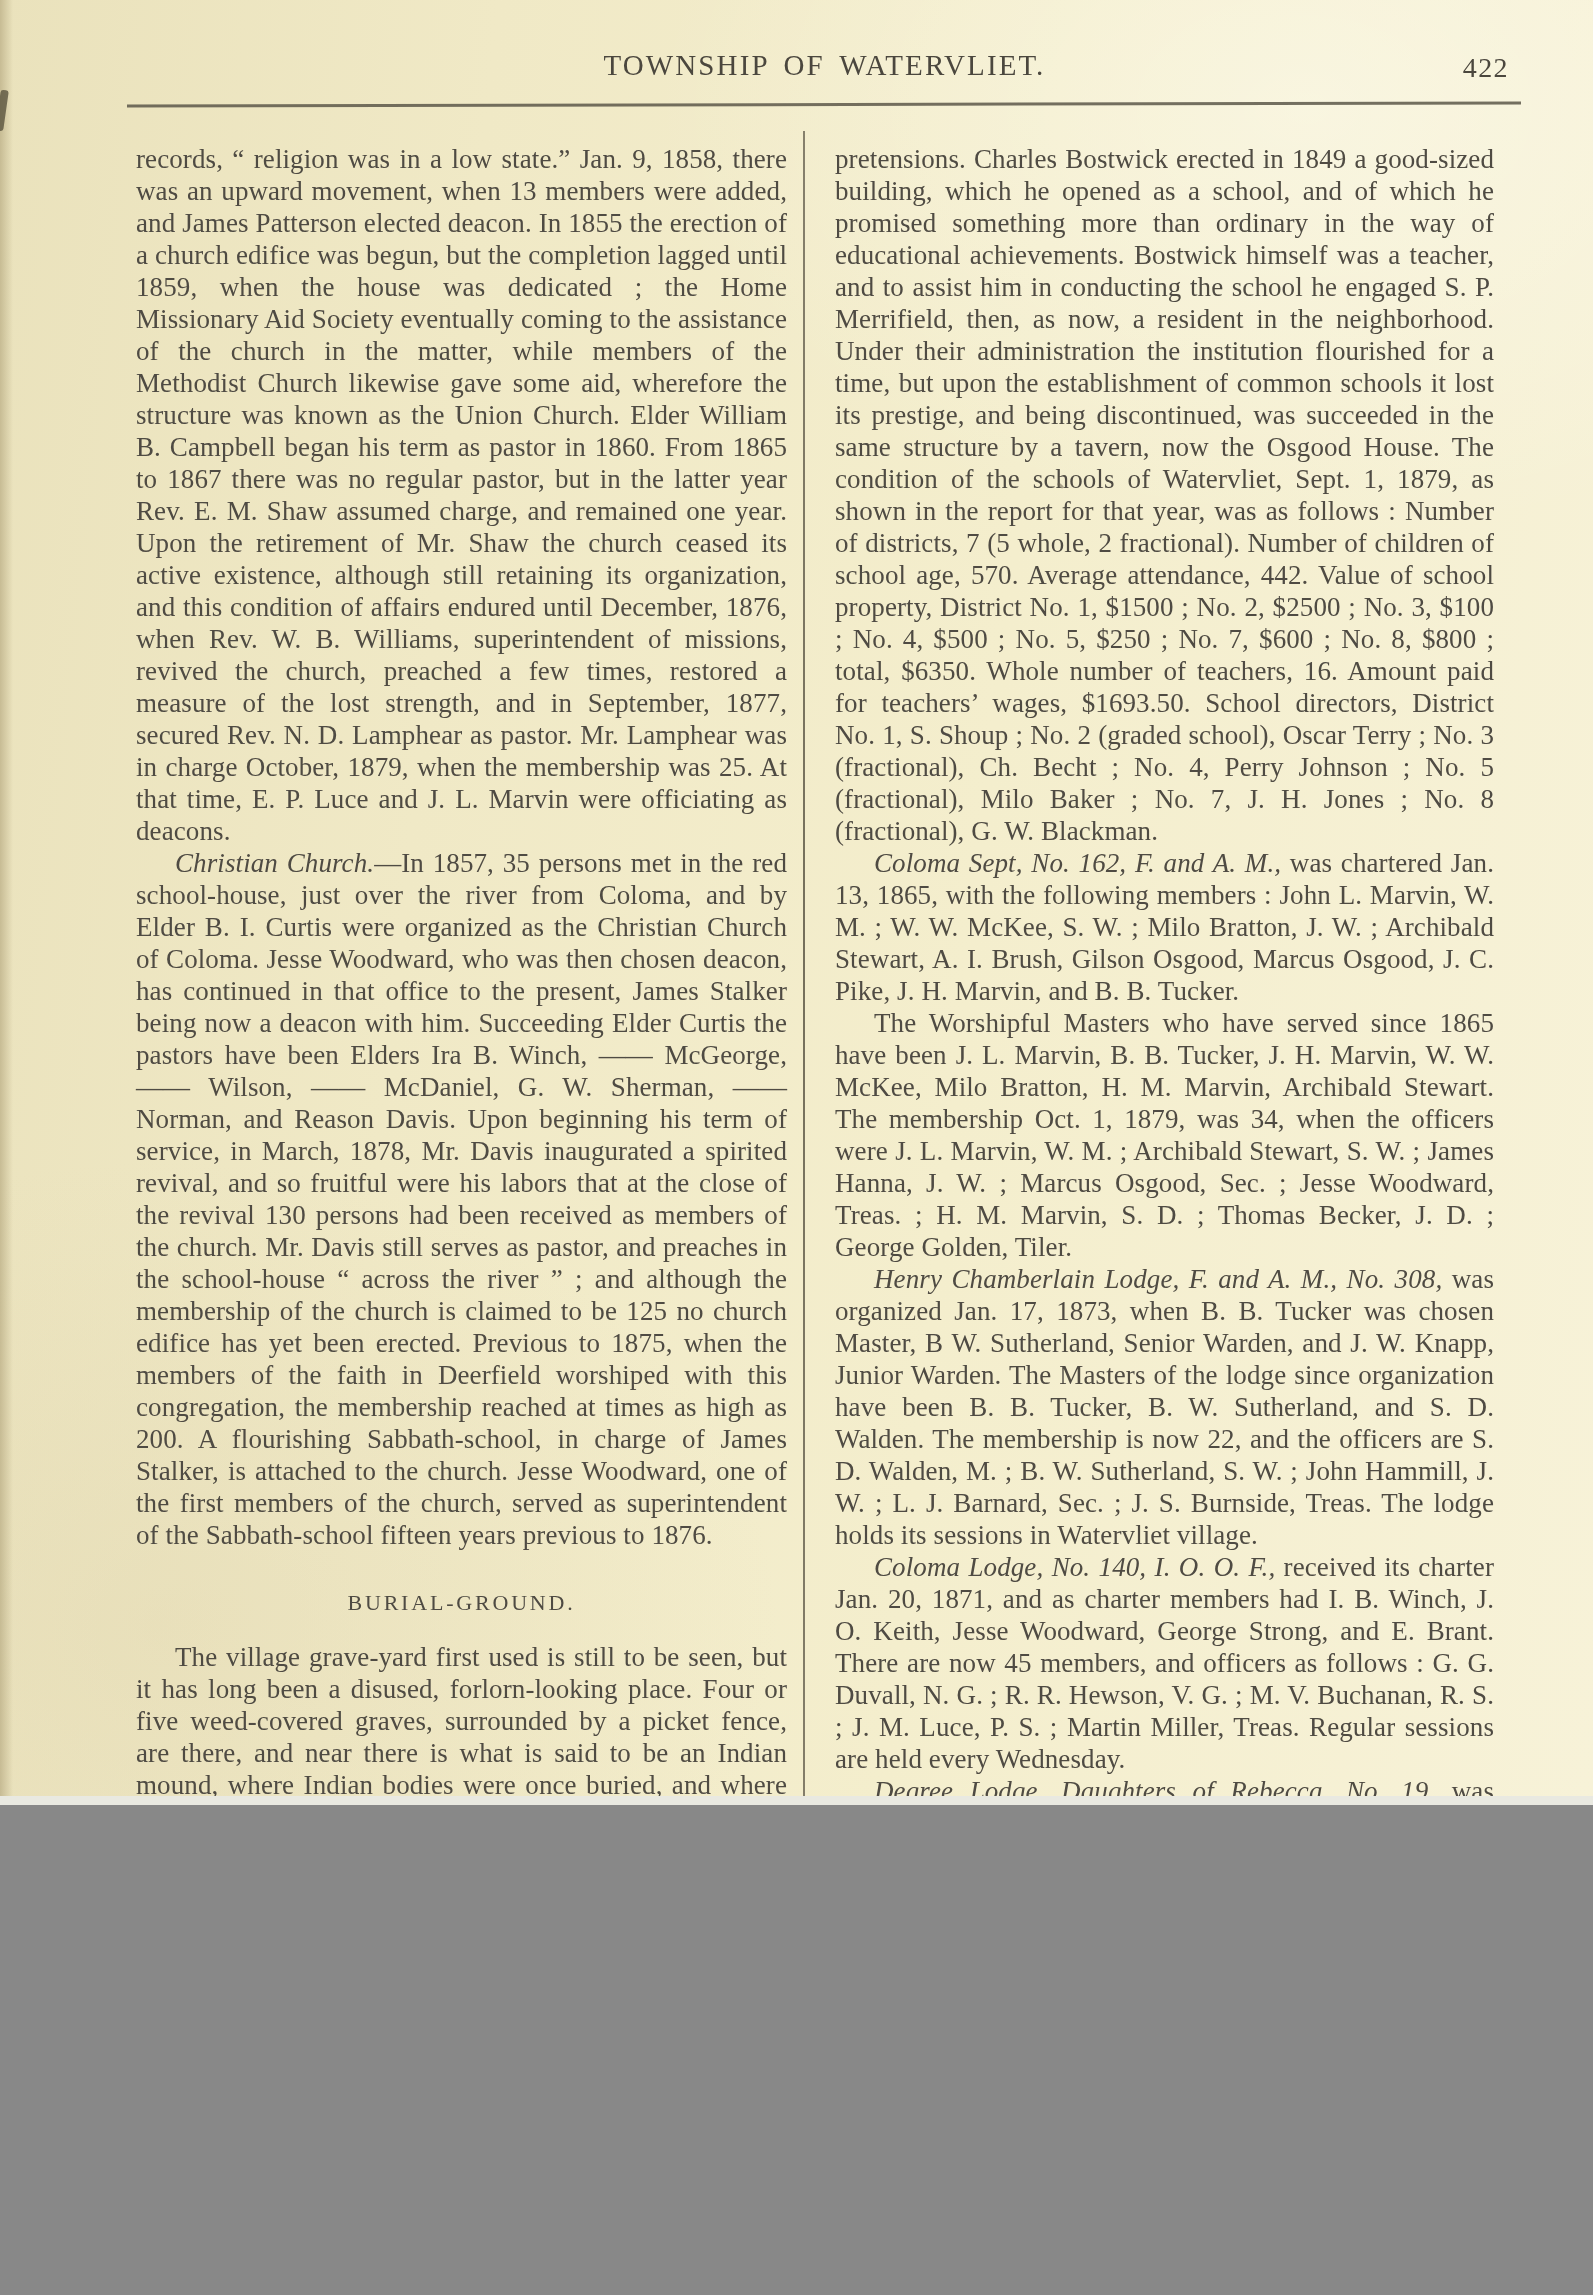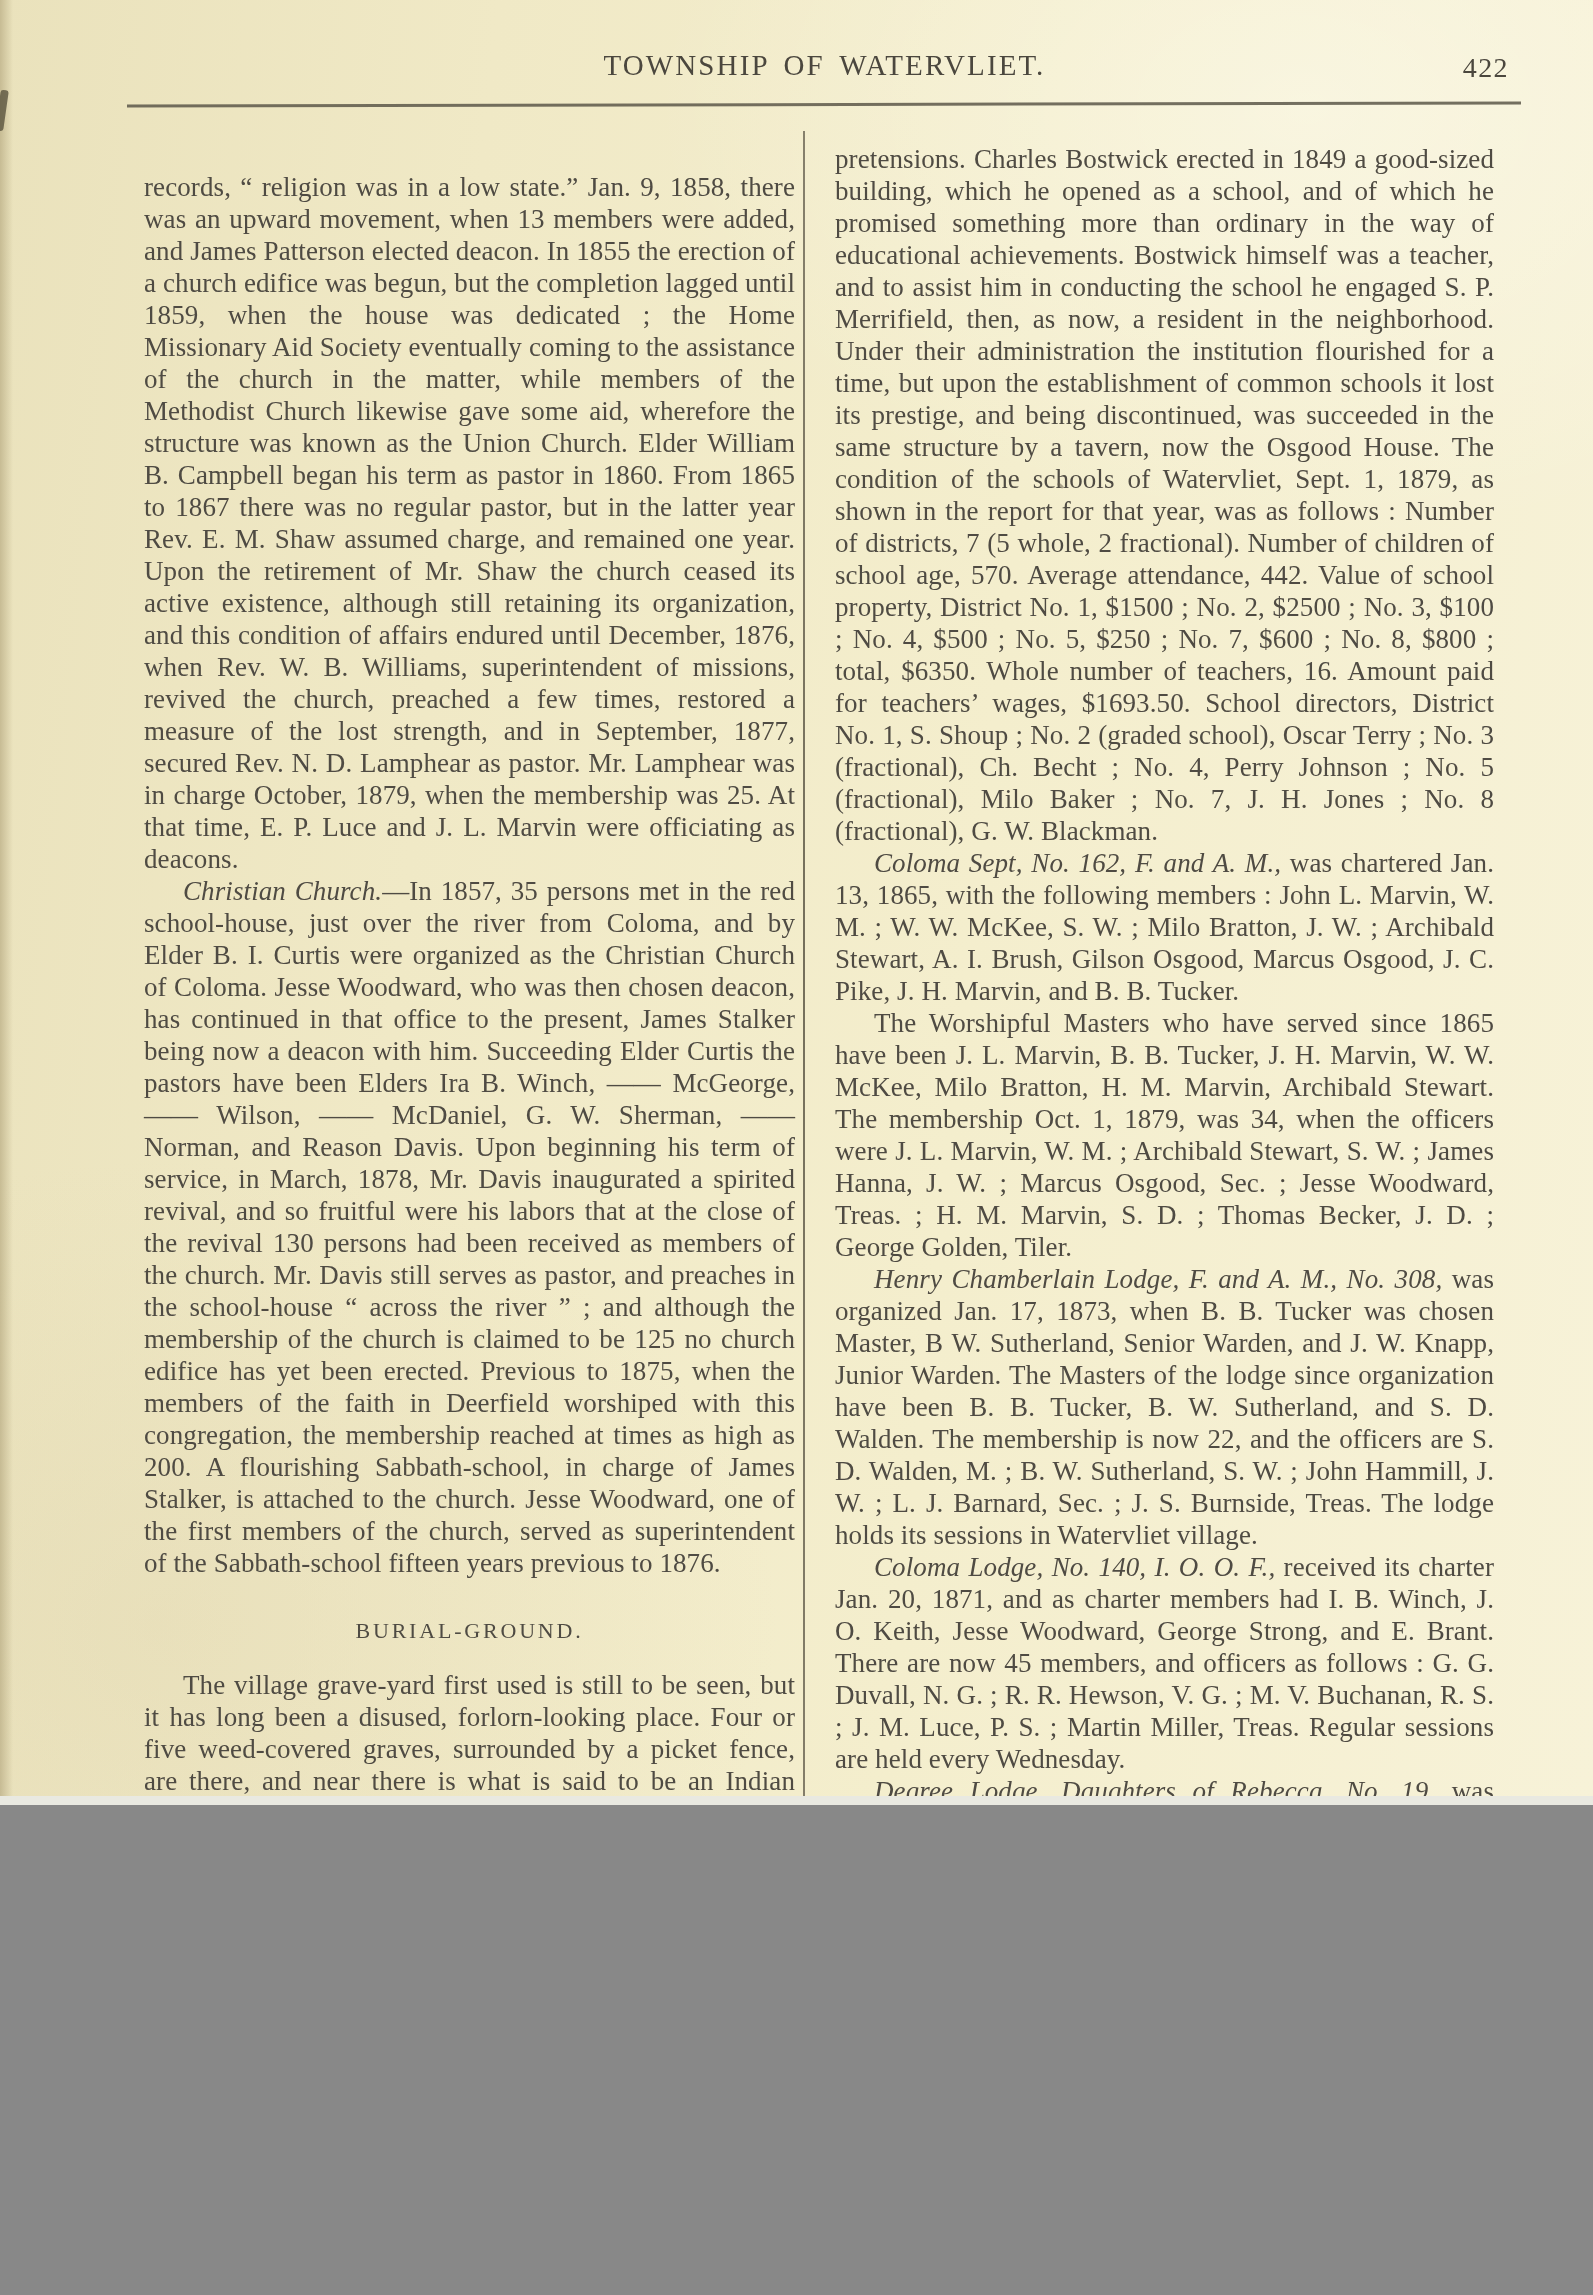--- a/index.html
+++ b/index.html
@@ -48,21 +48,21 @@
     position: absolute; left: 803px; top: 131px; width: 2.1px; height: 2034px;
     background: linear-gradient(#6b6554, #55503f 40%, #6b6554 90%, rgba(107,101,84,0));
     opacity: .8;
   }
   .col {
     position: absolute; top: 143px;
     font-size: 27px; line-height: 32px;
     text-align: justify;
     letter-spacing: 0.1px;
   }
-  .col-left  { left: 144px;  width: 651px; margin-top: 28px; }
+  .col-left  { left: 136px;  width: 651px; }
   .col-right { left: 835px; width: 659px; }
   .para { margin: 0; }
   .para.indent { text-indent: 39px; }
   .para i { font-style: italic; }
   .subhead {
     margin: 38px 0 24px 0;
     font-size: 22px; font-weight: normal;
     line-height: 28px;
     text-align: center; text-indent: 0;
     letter-spacing: 2.8px; word-spacing: 4.2px;

